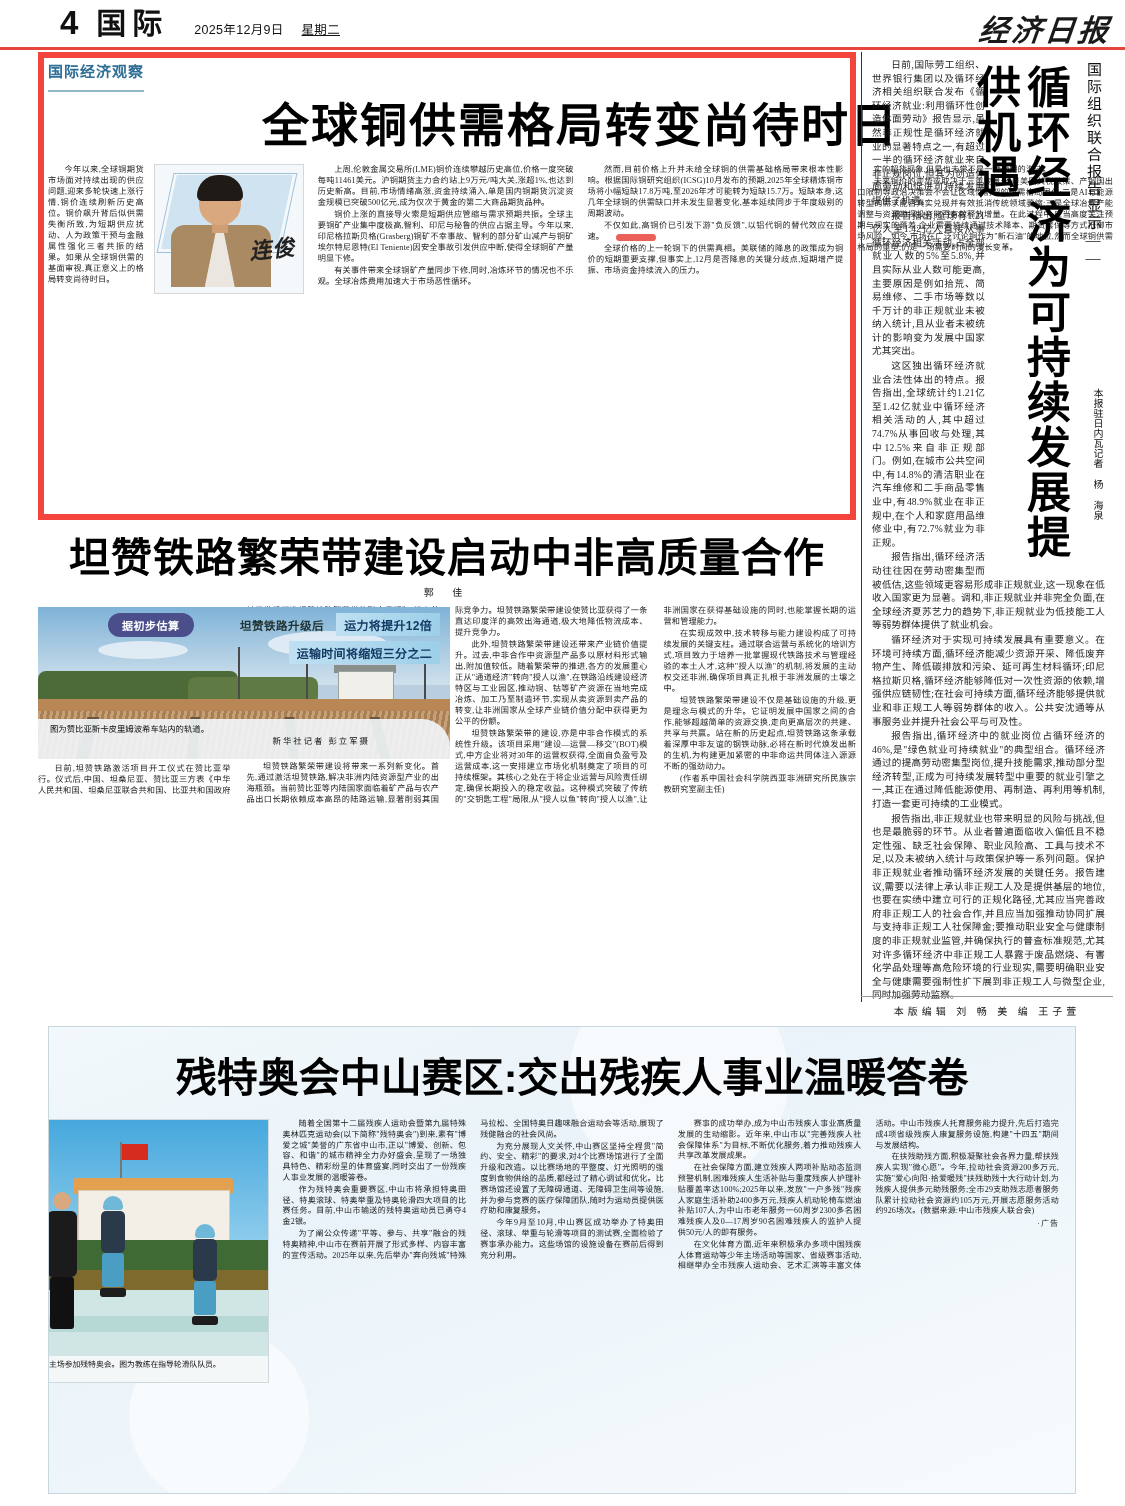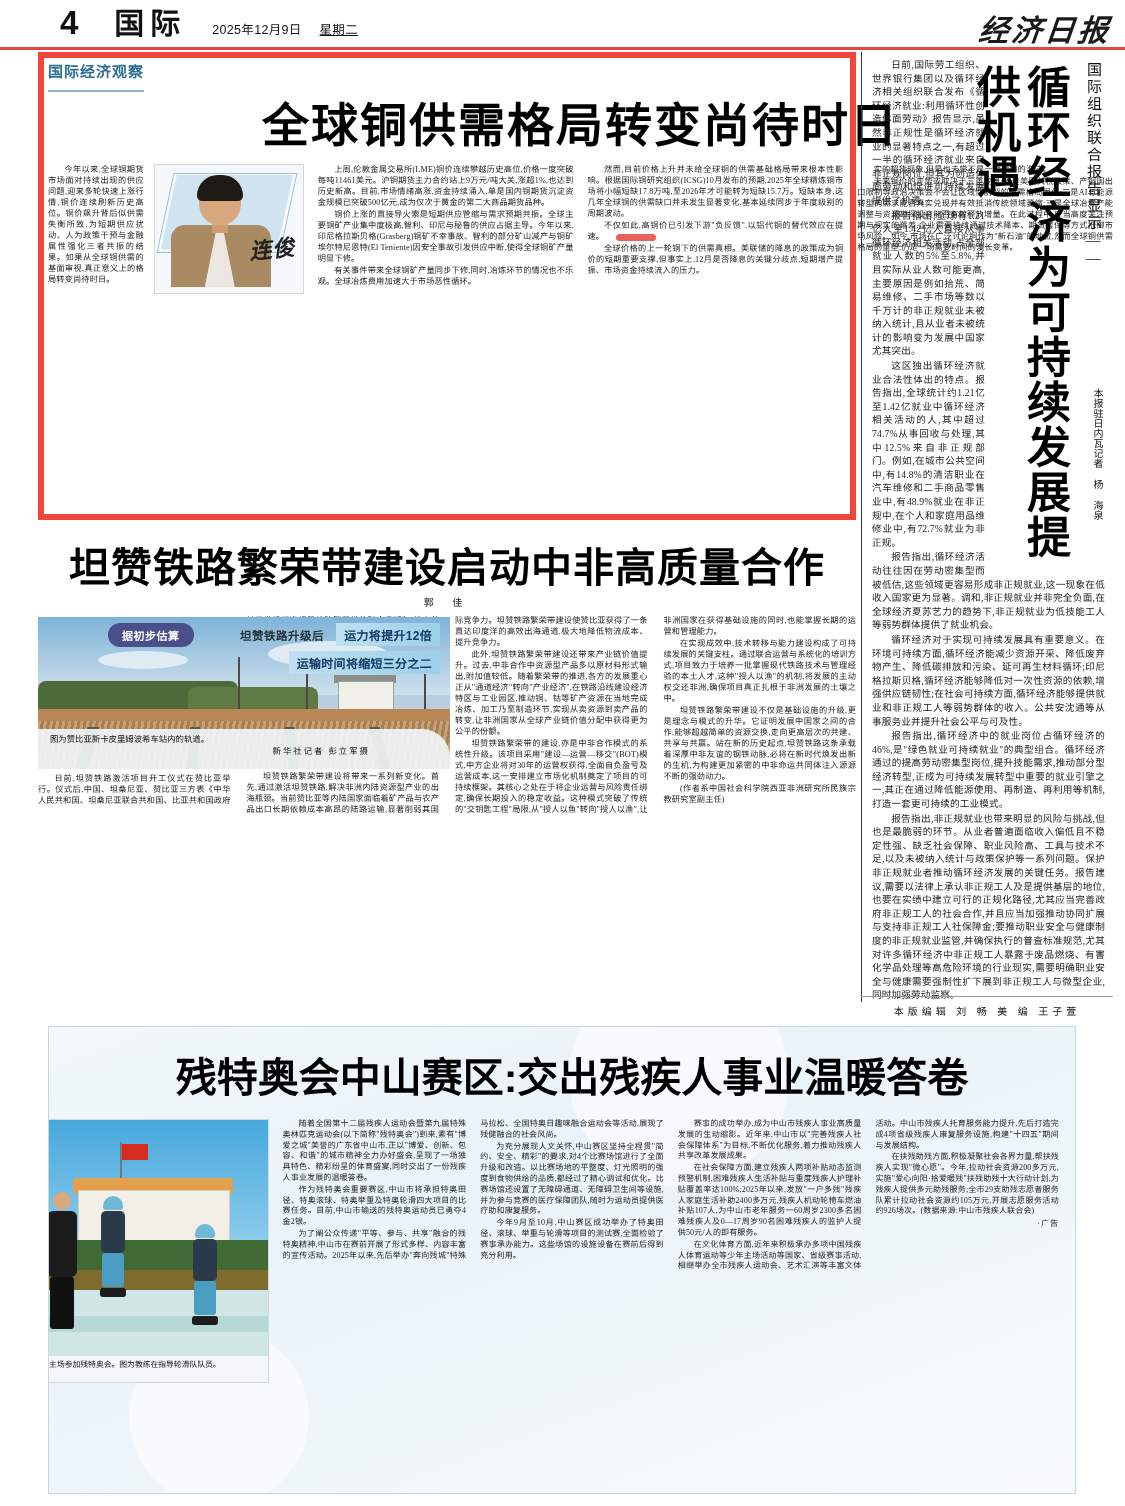--- a/index.html
+++ b/index.html
@@ -20,21 +20,21 @@
     padding:6px 10px 0 60px;box-sizing:border-box;
   }
   .page-no{
     font-family:"Liberation Sans","DejaVu Sans",sans-serif;
     font-weight:bold;font-size:33px;line-height:34px;
     display:inline-block;vertical-align:baseline;letter-spacing:0;
   }
   .section-name{
     font-family:"Liberation Sans","DejaVu Sans",sans-serif;
     font-weight:bold;font-size:30px;line-height:34px;
-    display:inline-block;vertical-align:baseline;margin-left:32px;letter-spacing:6px;
+    display:inline-block;vertical-align:baseline;margin-left:14px;letter-spacing:6px;
   }
   .issue-date{
     font-family:"Liberation Sans","DejaVu Sans",sans-serif;
     font-size:12.5px;display:inline-block;vertical-align:baseline;
     margin-left:22px;color:#111;letter-spacing:.3px;
   }
   .issue-day{margin-left:14px;text-decoration:underline;}
   .brand{
     position:absolute;right:14px;top:6px;
     font-family:"Liberation Serif","DejaVu Serif",serif;
@@ -154,21 +154,21 @@
     position:absolute;left:861px;top:996px;width:252px;
     border-top:1px solid #999;padding-top:6px;text-align:center;
     font-size:10px;letter-spacing:4px;color:#111;
   }
 
   
   .a2{position:absolute;left:38px;top:530px;width:818px;}
   .a2-title{
     font-family:"Liberation Sans","DejaVu Sans",sans-serif;
     font-weight:bold;font-size:41px;line-height:48px;text-align:center;
-    letter-spacing:1px;margin:14px 0 2px 0;color:#000;
+    letter-spacing:1px;margin:4px 0 2px 0;color:#000;
   }
   .a2-byline{text-align:center;font-size:10px;letter-spacing:8px;margin-bottom:6px;}
   .a2-body{column-count:4;column-gap:16px;height:362px;}
   .a2-body .col-text{font-size:8.2px;line-height:11px;}
 
   .photo-block{
     float:left;width:412px;height:152px;margin:2px 12px 4px 0;
     position:relative;overflow:hidden;
     column-span:all;
   }
@@ -366,21 +366,21 @@
         <div class="photo-cap">
           <span>图为赞比亚新卡皮里姆波希车站内的轨道。</span>
           <span class="credit">新华社记者 彭立军摄</span>
         </div>
       </div>
 
       <div class="col-text">
         <p>日前,坦赞铁路激活项目开工仪式在赞比亚举行。仪式后,中国、坦桑尼亚、赞比亚三方表《中华人民共和国、坦桑尼亚联合共和国、比亚共和国政府关于携手打造坦赞铁路繁荣带的联合声明》,标志着这条被誉为"自由之路"的钢铁动脉,在建成近半个世纪后,被赋予驱动"共同繁荣"的全新使命,正式启动中非高质量发展的新引擎。</p>
         <p>坦赞铁路繁荣带是一个以铁路为骨干,但远不止于铁路的综合性区域发展规划。它以铁路运营为核心枢纽作用,通过提升运力、缩短时间,极大降低沿线地区的物流成本,从而激活两侧的农业、矿业、工业潜力。其真正的创新之处在于,它不只是一个"点对点"的交通项目,而是一条"线带面"的经济走廊。基于这一定位,繁荣带将在沿线产业、区域城市各个环节上,培育产业集群,形成可持续的连通通道,打造成为一个全新的现代化经济带,从根本上推进区域整体发展格局,同时为非洲大陆的工业化进程注入持久动能。</p>
         <p>坦赞铁路繁荣带建设将带来一系列新变化。首先,通过激活坦赞铁路,解决非洲内陆资源型产业的出海瓶颈。当前赞比亚等内陆国家面临着矿产品与农产品出口长期依赖成本高昂的陆路运输,显著削弱其国际竞争力。坦赞铁路繁荣带建设使赞比亚获得了一条直达印度洋的高效出海通道,极大地降低物流成本、提升竞争力。</p>
-        <p>此外,坦赞铁路繁荣带建设还带来产业链价值提升。过去,中非合作中资源型产品多以原材料形式输出,附加值较低。随着繁荣带的推进,各方的发展重心正从"通道经济"转向"产业经济",在铁路沿线建设经济特区与工业园区,推动铜、钴等矿产资源在当地完成冶炼、加工乃至制造环节,实现从卖资源到卖产品的转变,让非洲国家从全球产业链价值分配中获得更为公平的份额。</p>
+        <p>此外,坦赞铁路繁荣带建设还带来产业链价值提升。过去,中非合作中资源型产品多以原材料形式输出,附加值较低。随着繁荣带的推进,各方的发展重心正从"通道经济"转向"授人以渔",在铁路沿线建设经济特区与工业园区,推动铜、钴等矿产资源在当地完成冶炼、加工乃至制造环节,实现从卖资源到卖产品的转变,让非洲国家从全球产业链价值分配中获得更为公平的份额。</p>
         <p>坦赞铁路繁荣带的建设,亦是中非合作模式的系统性升级。该项目采用"建设—运营—移交"(BOT)模式,中方企业将对30年的运营权获得,全面自负盈亏及运营成本,这一安排建立市场化机制奠定了项目的可持续框架。其核心之处在于将企业运营与风险责任绑定,确保长期投入的稳定收益。这种模式突破了传统的"交钥匙工程"局限,从"授人以鱼"转向"授人以渔",让非洲国家在获得基础设施的同时,也能掌握长期的运营和管理能力。</p>
         <p>在实现成效中,技术转移与能力建设构成了可持续发展的关键支柱。通过联合运营与系统化的培训方式,项目致力于培养一批掌握现代铁路技术与管理经验的本土人才,这种"授人以渔"的机制,将发展的主动权交还非洲,确保项目真正扎根于非洲发展的土壤之中。</p>
         <p>坦赞铁路繁荣带建设不仅是基础设施的升级,更是理念与模式的升华。它证明发展中国家之间的合作,能够超越简单的资源交换,走向更高层次的共建、共享与共赢。站在新的历史起点,坦赞铁路这条承载着深厚中非友谊的钢铁动脉,必将在新时代焕发出新的生机,为构建更加紧密的中非命运共同体注入源源不断的强劲动力。</p>
         <p>(作者系中国社会科学院西亚非洲研究所民族宗教研究室副主任)</p>
       </div>
     </div>
   </div>
 
   <div class="a3">
     <div class="a3-deco" style="left:520px;top:-60px;width:220px;height:220px;"></div>

